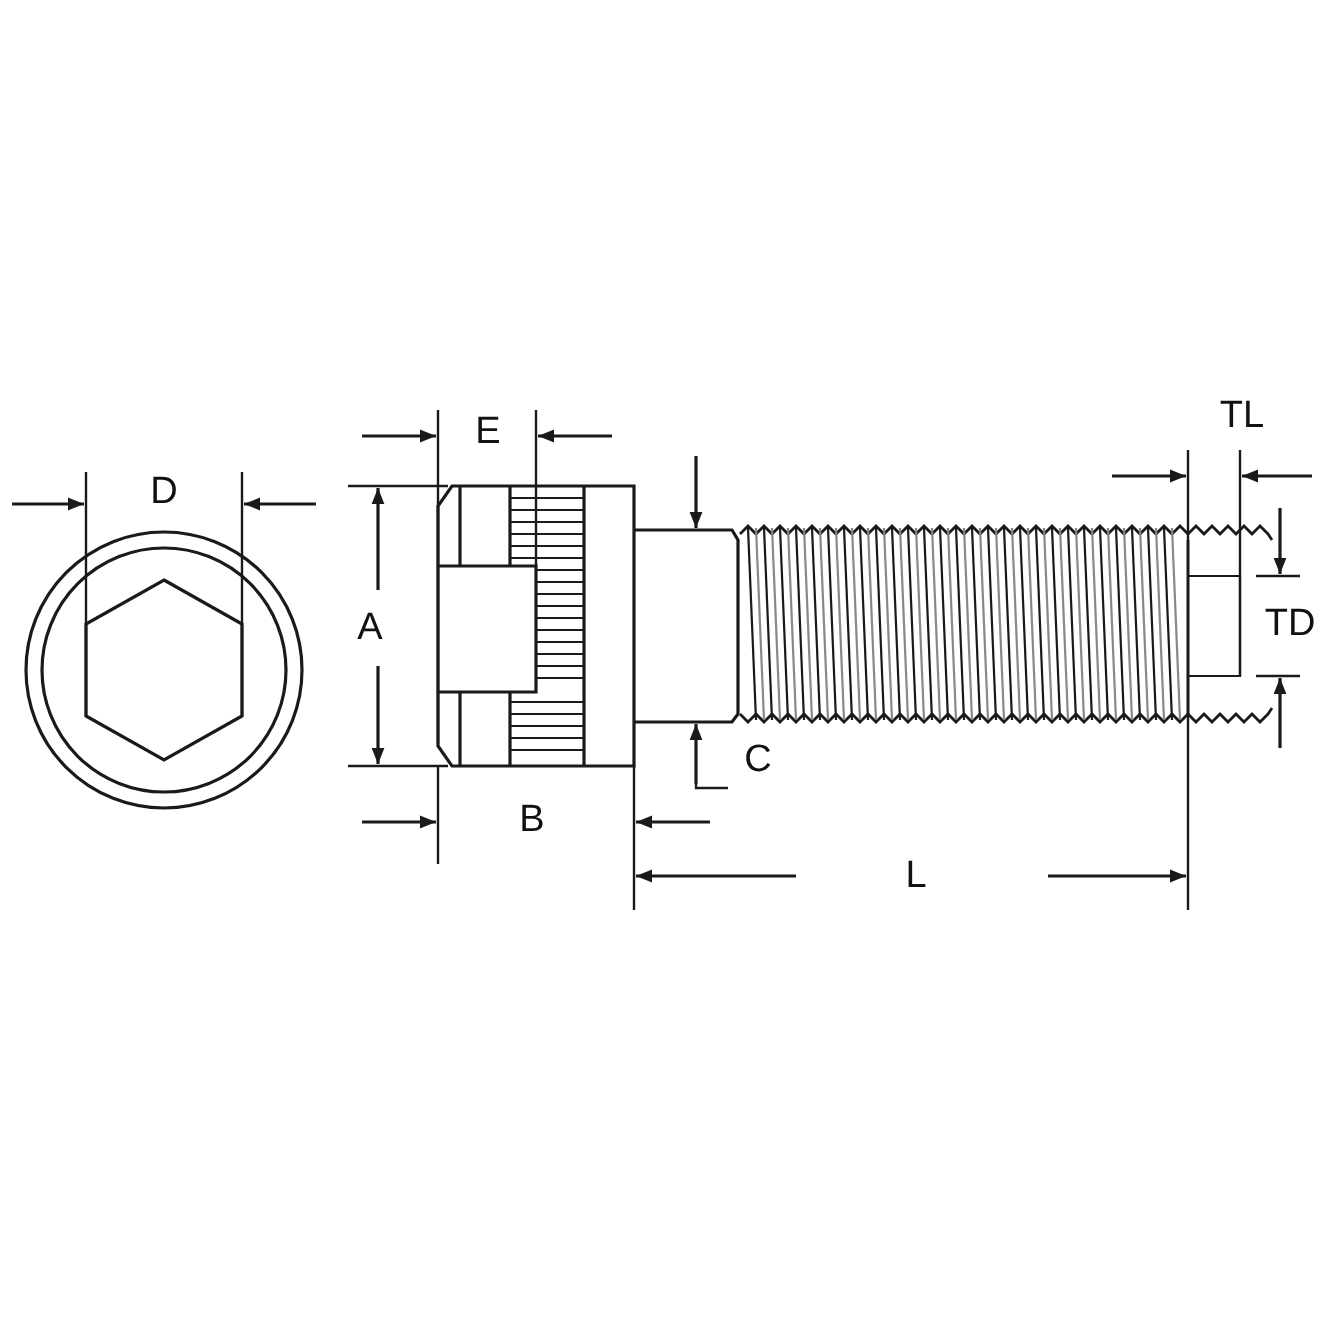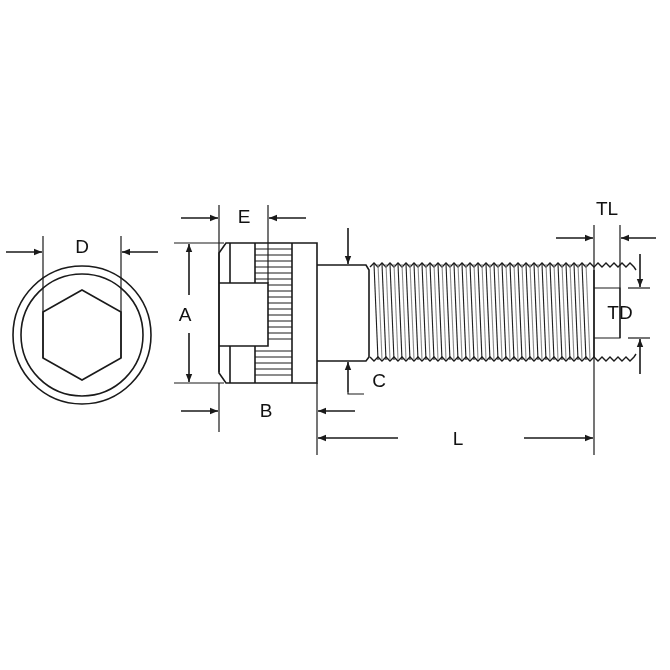--- a/index.html
+++ b/index.html
@@ -185,15 +185,15 @@
       <line x1="640" y1="374" x2="640" y2="339" stroke-width="1.6" marker-end="url(#arr)"></line>
     </g>
   </svg>
 
   <span class="lbl" style="left:82px; top:246px;">D</span>
   <span class="lbl" style="left:244px; top:216px;">E</span>
   <span class="lbl" style="left:185px; top:314px;">A</span>
   <span class="lbl" style="left:266px; top:410px;">B</span>
   <span class="lbl" style="left:379px; top:380px;">C</span>
   <span class="lbl" style="left:458px; top:438px;">L</span>
-  <span class="lbl" style="left:607px; top:208px;">TL</span>
-  <span class="lbl" style="left:620px; top:312px;text-align:right;">TD</span>
+  <span class="lbl" style="left:621px; top:208px;">TL</span>
+  <span class="lbl" style="left:645px; top:312px;text-align:right;">TD</span>
 </div>
 
 </body></html>

